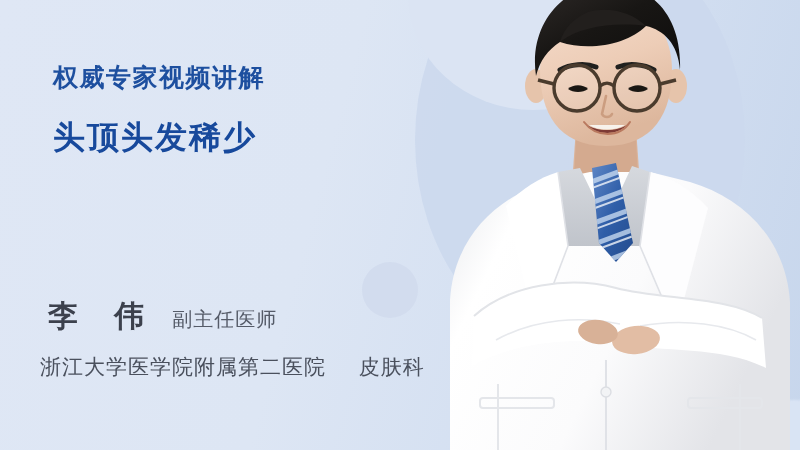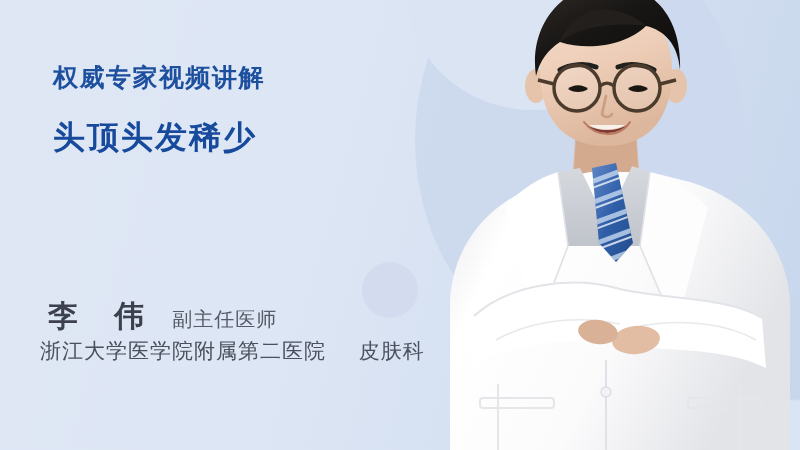--- a/index.html
+++ b/index.html
@@ -103,20 +103,21 @@
     color: #3c414d;
     letter-spacing: 14px;
   }
   #doctor-title {
     font-size: 20px;
     font-weight: 400;
     color: #555b68;
     letter-spacing: 1px;
   }
   #affiliation-row {
+    margin-top: 16px;
     font-size: 21px;
     color: #4a505d;
     letter-spacing: 1px;
     white-space: nowrap;
   }
   #affiliation-row .dept { margin-left: 26px; }
 
   
   #doctor-photo {
     position: absolute;

